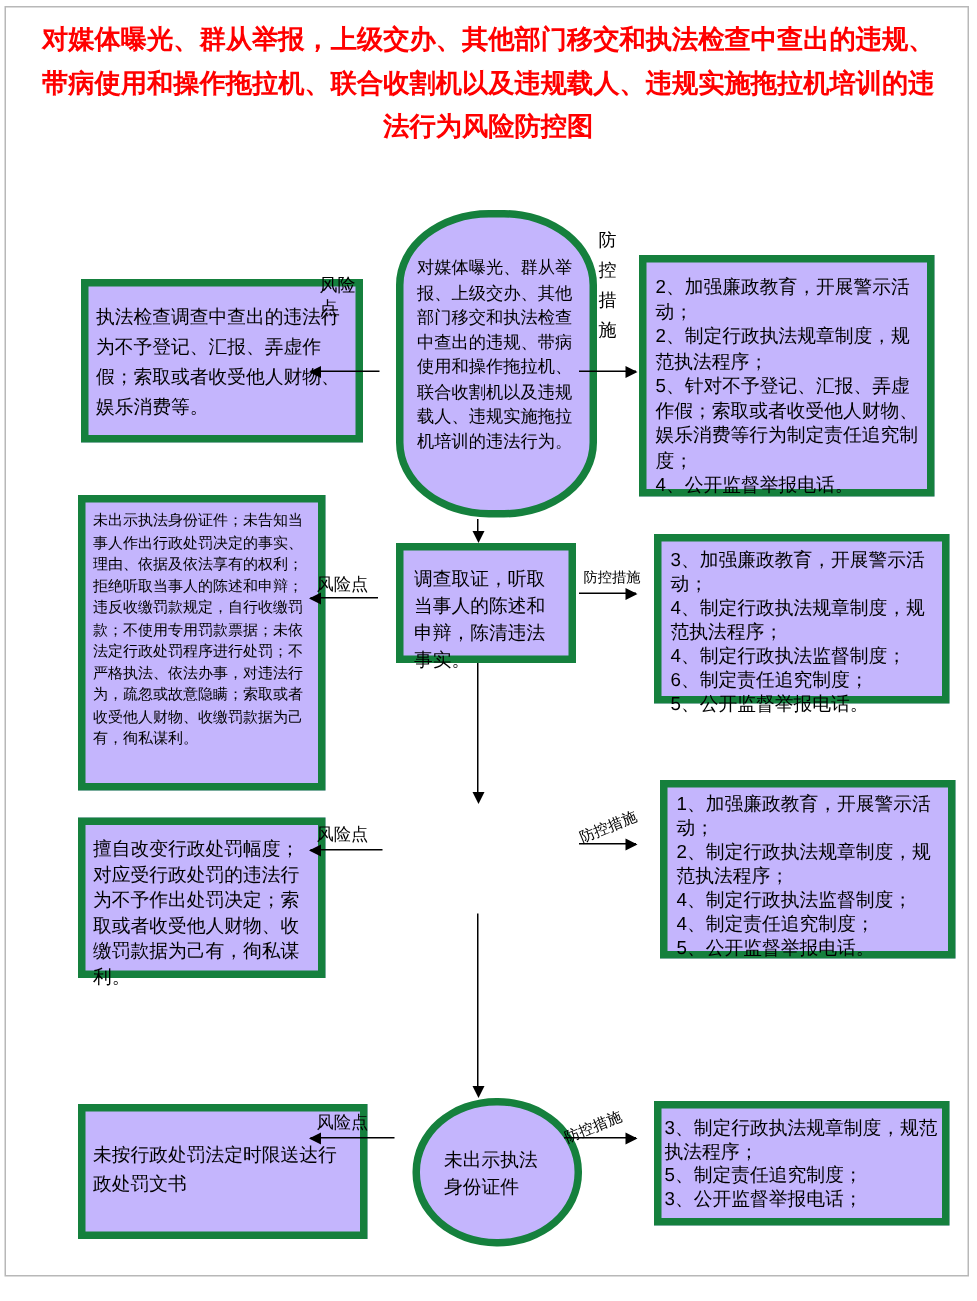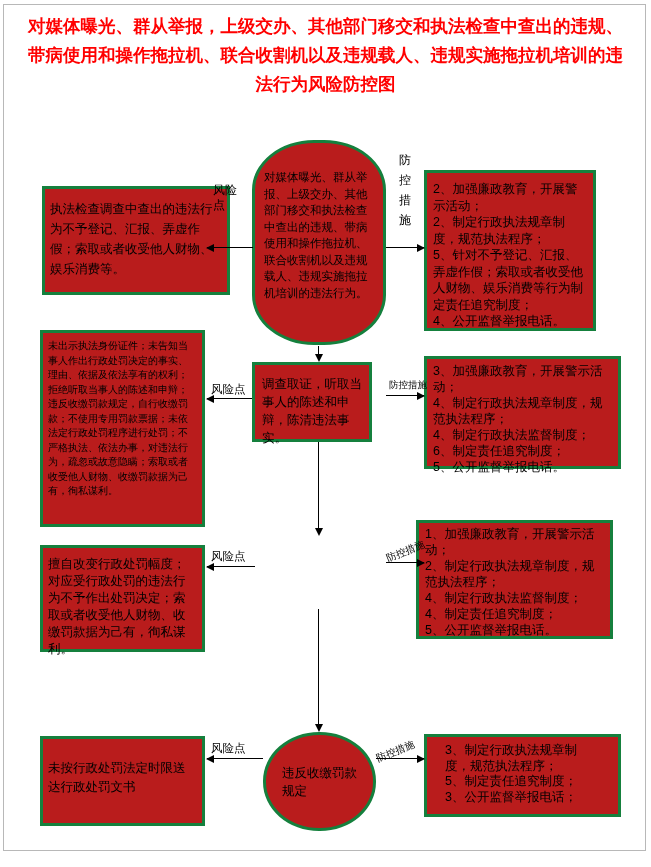--- a/index.html
+++ b/index.html
@@ -9,44 +9,44 @@
   }
   .frame {
     position:absolute; left:3px; top:4px; width:643px; height:847px;
     border:1px solid #b8b8b8; box-sizing:border-box;
   }
   .title {
     position:absolute; left:28px; top:12px; width:595px; text-align:center;
     color:#ff0000; font-weight:bold; font-size:17.5px; line-height:29px;
   }
   .shape {
-    position:absolute; border:3px solid #15803d; background:#b91c1c;
-    box-sizing:border-box; font-size:12.5px;
+    position:absolute; border:5px solid #15803d; background:#c4b5fd;
+    box-sizing:border-box; font-size:12.5px;margin-left:12px;
   }
   .pre { white-space:pre-line; }
 
   
   .oval1 { left:252px; top:140px; width:134px; height:205px;
            border-radius:62px / 50px; padding:26px 9px 0; font-size:11.5px; line-height:16.5px; }
   .box2  { left:252px; top:362px; width:120px; height:80px; padding:10px 7px; line-height:18px; }
   .box3  { left:255px; top:536px; width:131px; height:73px; padding:14px 10px; line-height:18px; }
   .oval4 { left:263px; top:732px; width:113px; height:99px; border-radius:56px / 49px;
            display:flex; align-items:center; padding:0 16px; line-height:18px; }
 
   
   .box-r1 { left:42px; top:186px; width:188px; height:109px; padding:10px 5px 0; line-height:20px; }
   .box-r2 { left:40px; top:330px; width:165px; height:197px; padding:6px 5px 0; font-size:10px; line-height:14.5px; }
   .box-r3 { left:40px; top:545px; width:165px; height:107px; padding:8px 5px 0; line-height:17px; }
-  .box-r4 { left:40px; top:736px; width:165px; height:90px; padding:20px 5px 0; line-height:19px; }
+  .box-r4 { left:40px; top:736px; width:193px; height:90px; padding:20px 5px 0; line-height:19px; }
 
   
-  .box-m1 { left:424px; top:170px; width:172px; height:161px; padding:8px 6px 0; line-height:16.5px; }
+  .box-m1 { left:414px; top:170px; width:197px; height:161px; padding:8px 6px 0; line-height:16.5px; }
   .box-m2 { left:424px; top:356px; width:197px; height:113px; padding:4px 6px 0; line-height:16px; }
-  .box-m3 { left:416px; top:520px; width:197px; height:119px; padding:3px 6px 0; line-height:16px; }
-  .box-m4 { left:424px; top:734px; width:197px; height:83px; padding:6px 18px 0; line-height:15.5px; }
+  .box-m3 { left:428px; top:520px; width:197px; height:119px; padding:3px 6px 0; line-height:16px; }
+  .box-m4 { left:424px; top:734px; width:197px; height:83px; padding:6px 2px 0; line-height:15.5px; }
 
   
   .lbl { position:absolute; font-size:12px; }
   .risk1 { left:213px; top:183px; width:30px; line-height:15px; }
   .prev1 { left:399px; top:150px; width:14px; line-height:20px; }
   .risk2 { left:211px; top:382px; font-size:11.5px; white-space:nowrap; }
   .prev2 { left:389px; top:379px; font-size:9.5px; white-space:nowrap; }
   .risk3 { left:211px; top:549px; font-size:11.5px; white-space:nowrap; }
   .prev3 { left:387px; top:552px; font-size:10px; white-space:nowrap;
            transform:rotate(-22deg); transform-origin:left center; }
@@ -134,21 +134,21 @@
       <i></i>
     </div>
   <div class="ah to-right a3r">
       <i></i>
     </div>
   <div class="av a3d">
       <i></i>
     </div>
 
   <div class="shape oval4">
-    <span>违反收缴罚款规定</span>
+    <span>未出示执法身份证件</span>
   </div>
   <div class="shape box-r4">未按行政处罚法定时限送达行政处罚文书</div>
   <div class="shape box-m4 pre">3、制定行政执法规章制度，规范执法程序；
 5、制定责任追究制度；
 3、公开监督举报电话；</div>
   <div class="lbl risk4">风险点</div>
   <div class="lbl prev4">防控措施</div>
   <div class="ah to-left a4l">
       <i></i>
     </div>

